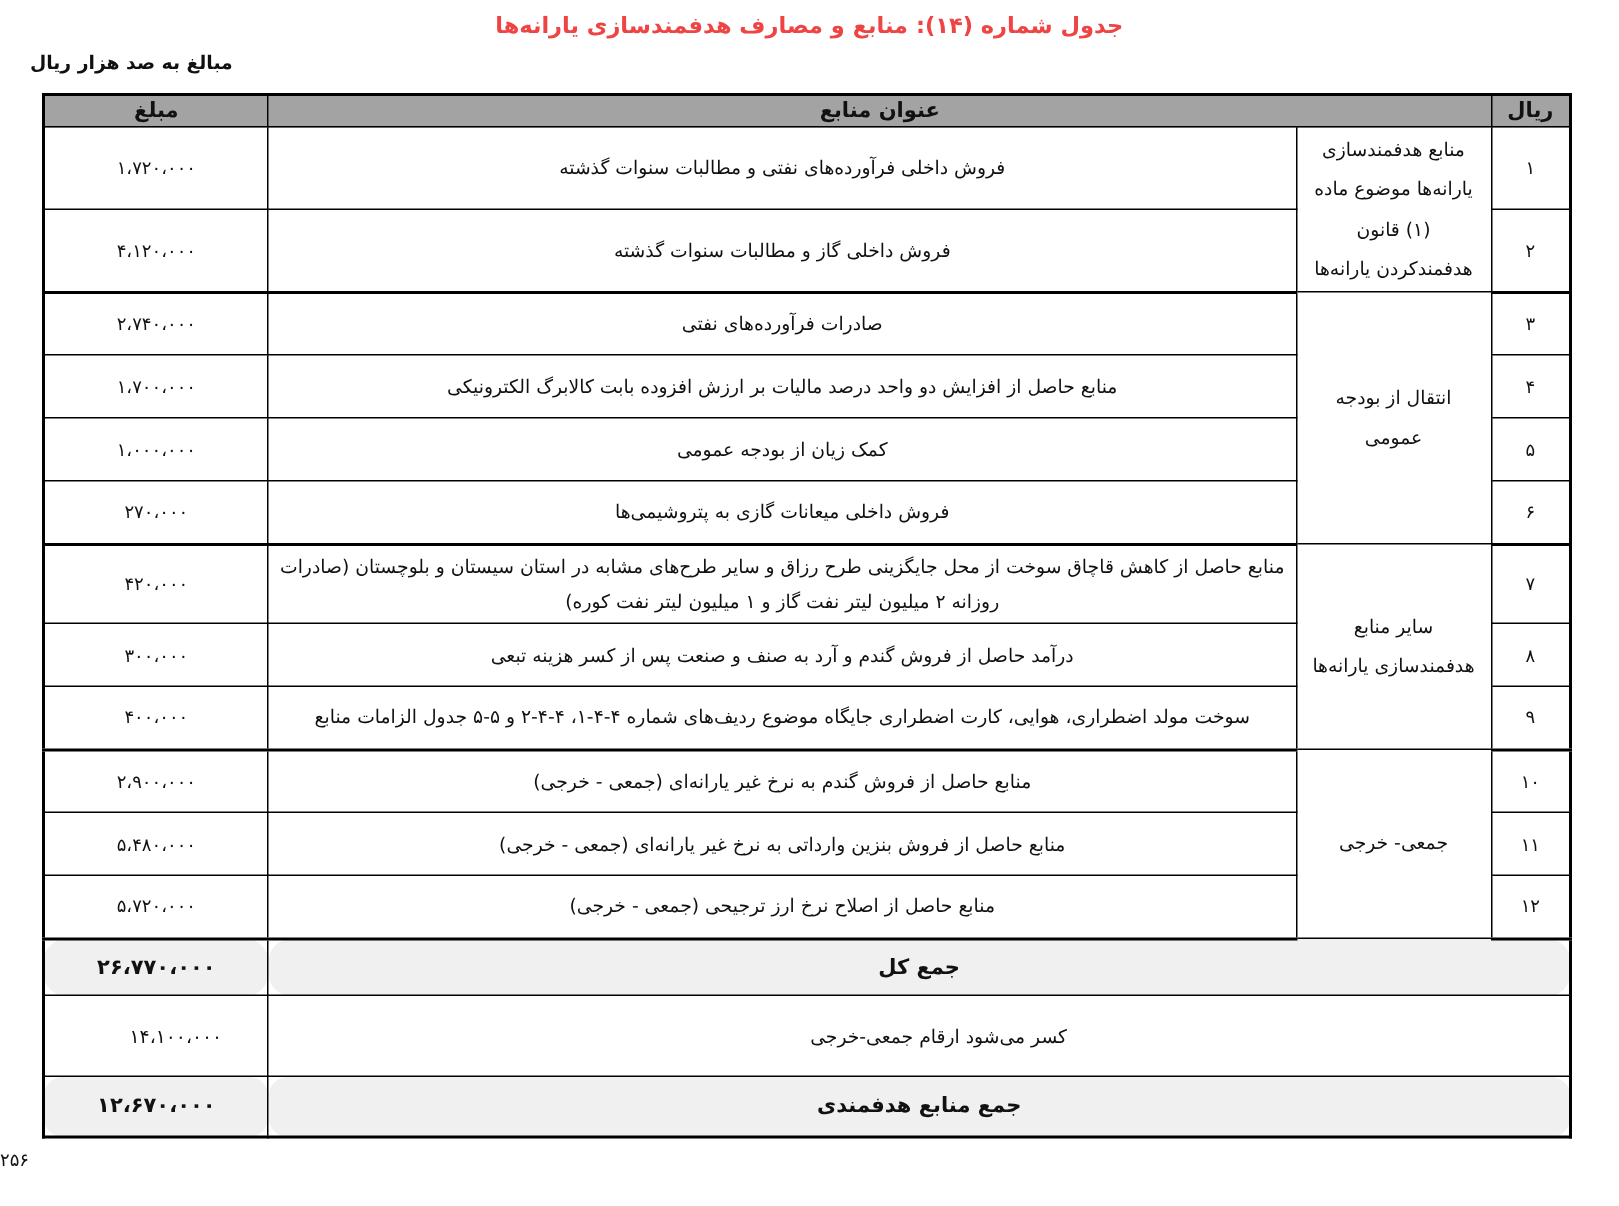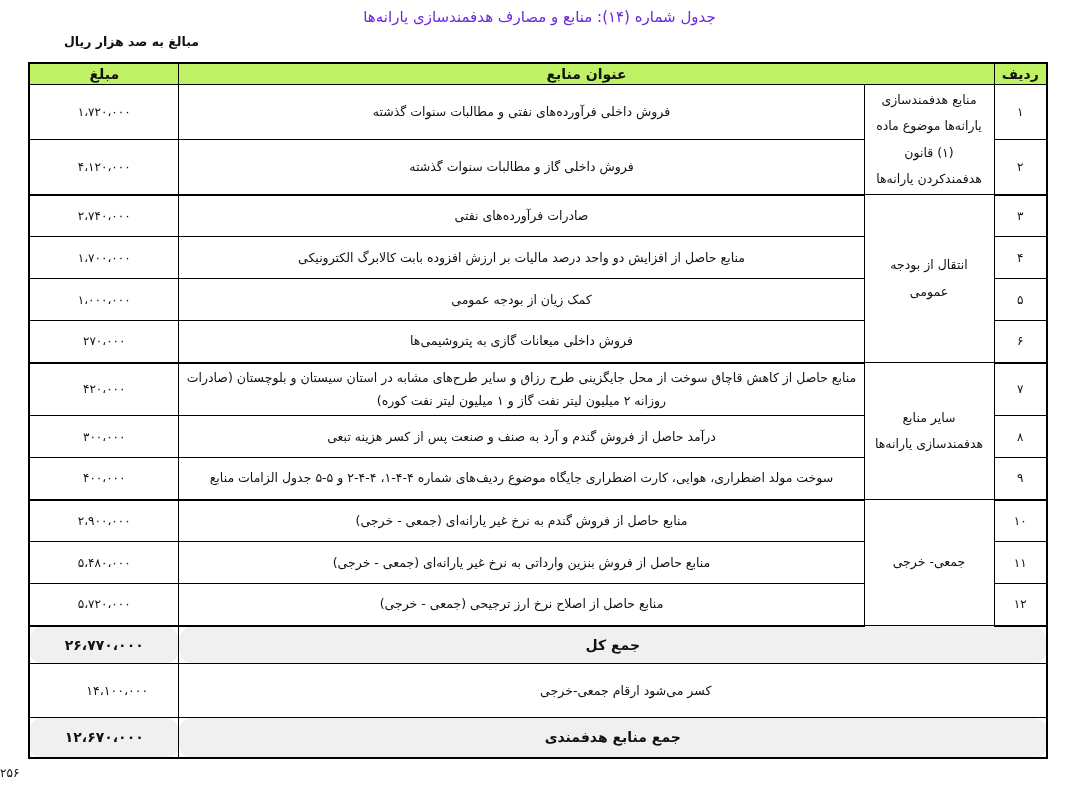--- a/index.html
+++ b/index.html
@@ -10,50 +10,49 @@
     height: 804px;
     background: #ffffff;
     font-family: "DejaVu Sans", sans-serif;
     direction: rtl;
     color: #111111;
     overflow: hidden;
   }
   .doc-title {
     padding-top: 8px;
     text-align: center;
-    font-weight: normal;
+    font-weight: bold;
     font-size: 15px;
-    color: #6d28d9;
+    color: #ef4444;
   }
   .unit-note {
     position: absolute;
     top: 34px;
     left: 20px;
     font-weight: bold;
     font-size: 12.5px;
     direction: rtl;
-    margin-left: 44px;
   }
   table.resources {
     position: absolute;
     top: 62px;
     right: 31px;
     width: 1018px;
     border-collapse: collapse;
     table-layout: fixed;
     border: 2px solid #000000;
   }
   table.resources th, table.resources td {
     border: 1px solid #000000;
     text-align: center;
     vertical-align: middle;
     padding: 2px 6px;
   }
   thead th {
-    background: #bef264;
+    background: #a3a3a3;
     font-weight: bold;
     font-size: 14px;
     height: 17px;
     border-bottom: 2px solid #000000;
   }
   tr.body-row { height: 42px; }
   td.no { font-size: 12px; }
   td.group-label { font-size: 12.5px; line-height: 2.1; }
   td.row-title { font-size: 12.5px; line-height: 1.9; }
   td.amount { font-size: 12px; letter-spacing: 1px; }
@@ -88,21 +87,21 @@
 
   <table class="resources">
     <colgroup>
       <col style="width:53px">
       <col style="width:130px">
       <col style="width:685px">
       <col style="width:150px">
     </colgroup>
     <thead>
       <tr>
-        <th>ردیف</th>
+        <th>ریال</th>
         <th colspan="2">عنوان منابع</th>
         <th>مبلغ</th>
       </tr>
     </thead>
     <tbody id="tbody">
         <tr class="body-row">
           <td class="no">۱</td>
           <td class="group-label" rowspan="2">منابع هدفمندسازی یارانه‌ها موضوع ماده (۱) قانون هدفمندکردن یارانه‌ها</td>
           <td class="row-title">فروش داخلی فرآورده‌های نفتی و مطالبات سنوات گذشته</td>
           <td class="amount">۱،۷۲۰،۰۰۰</td>

